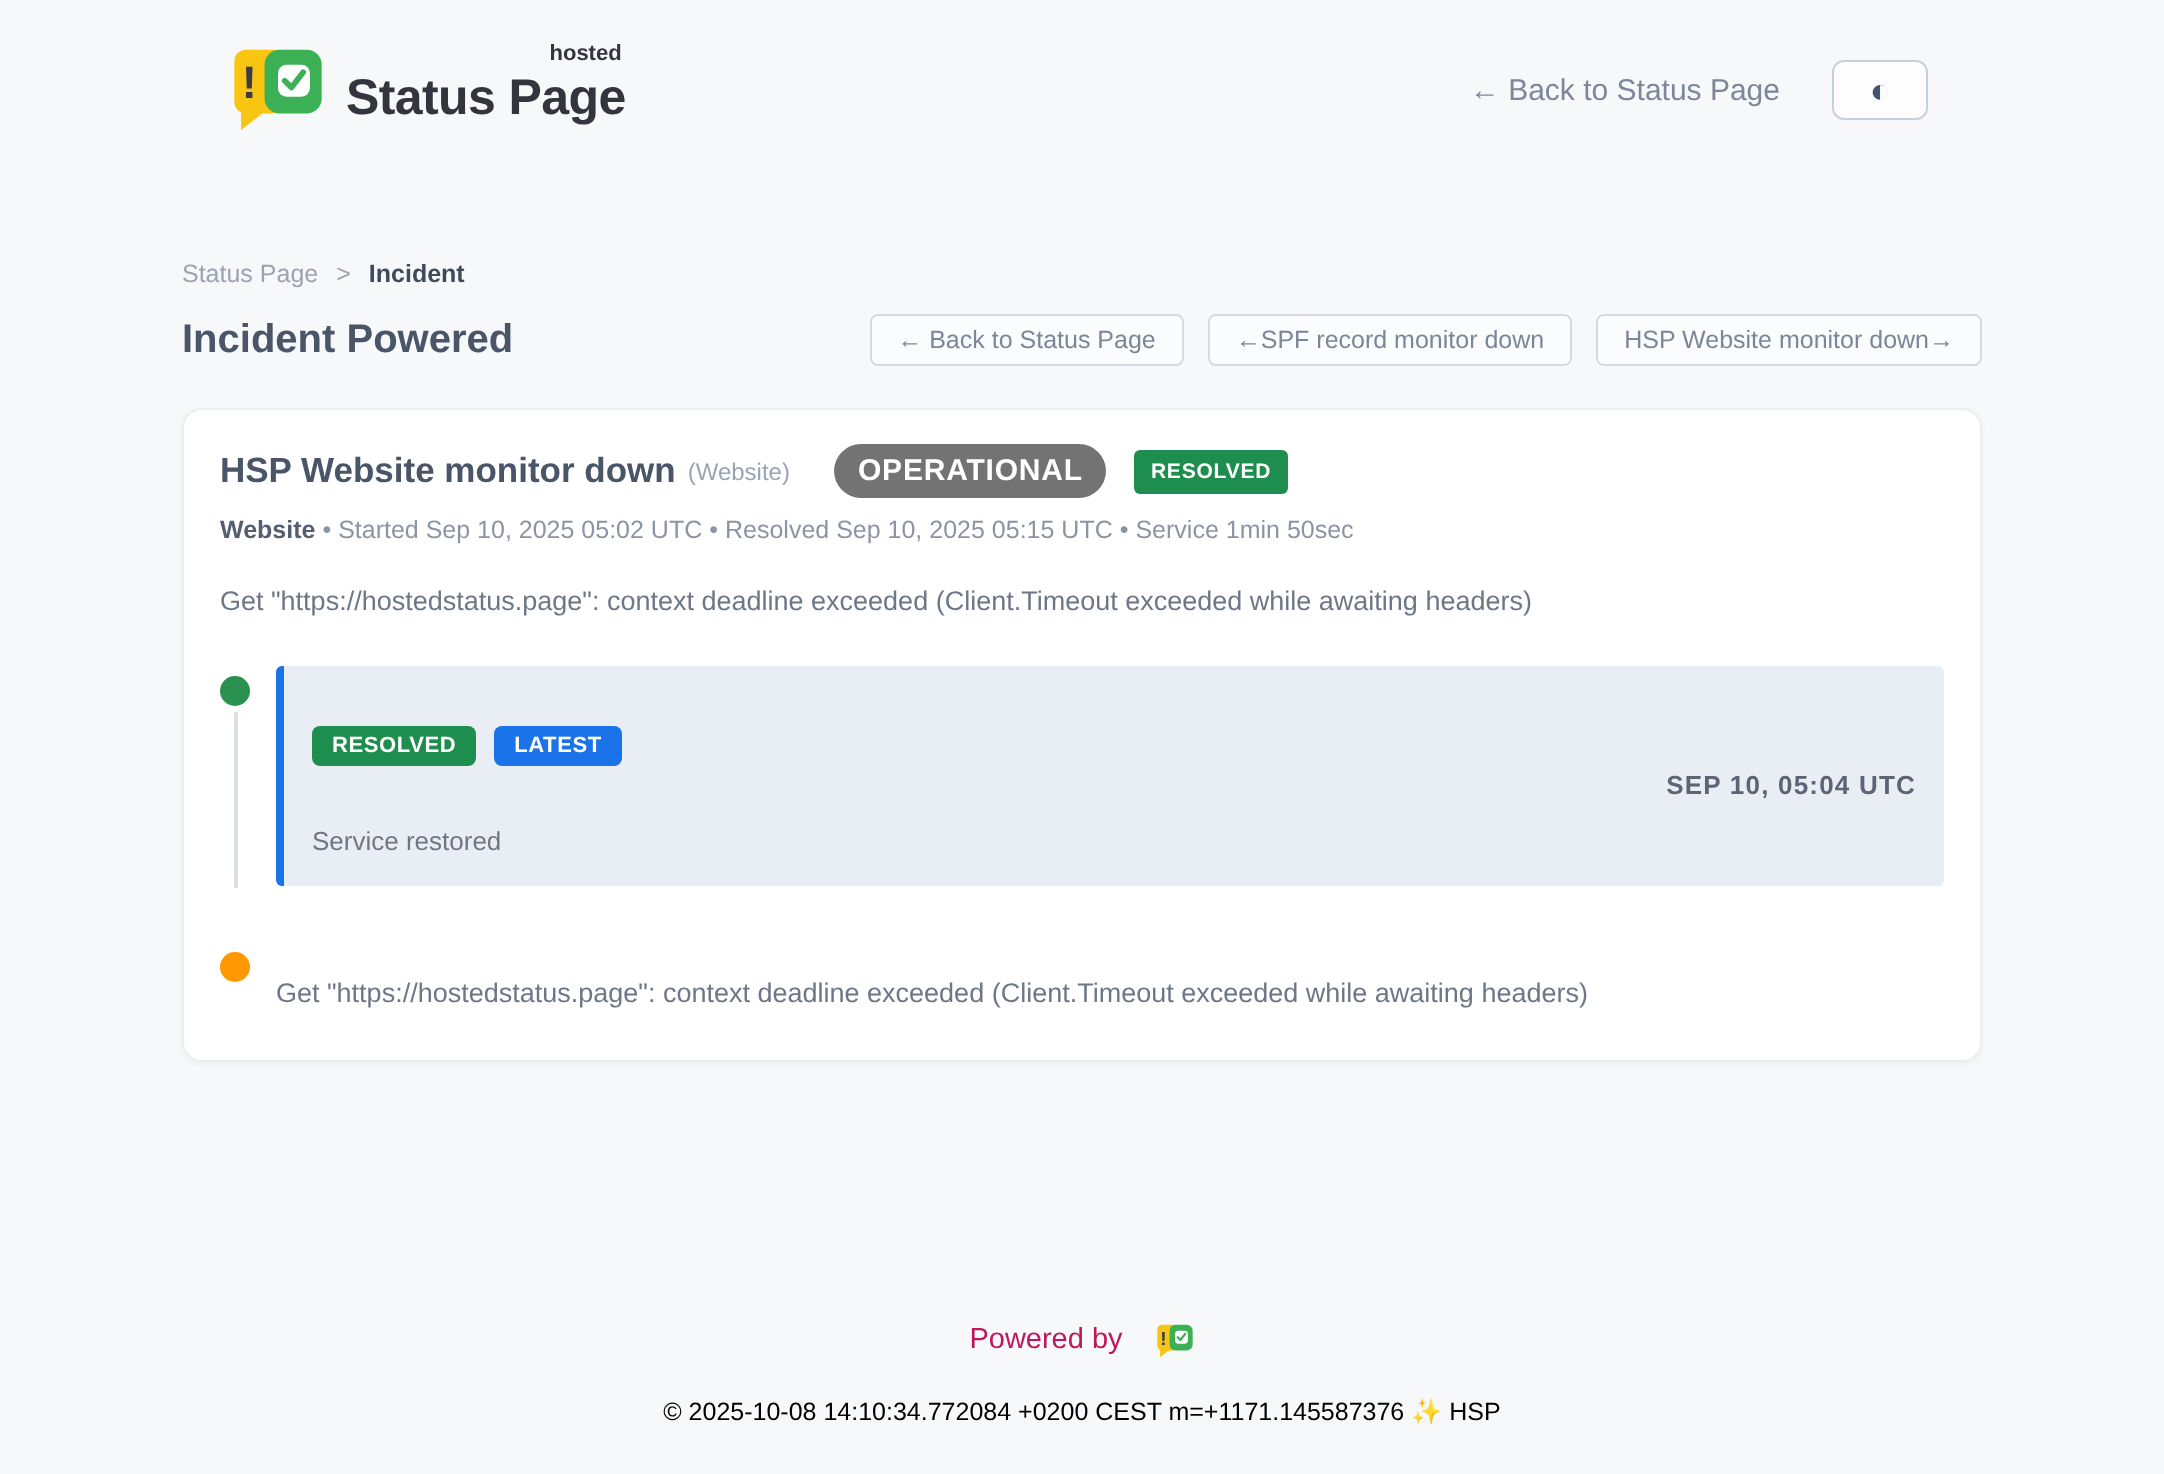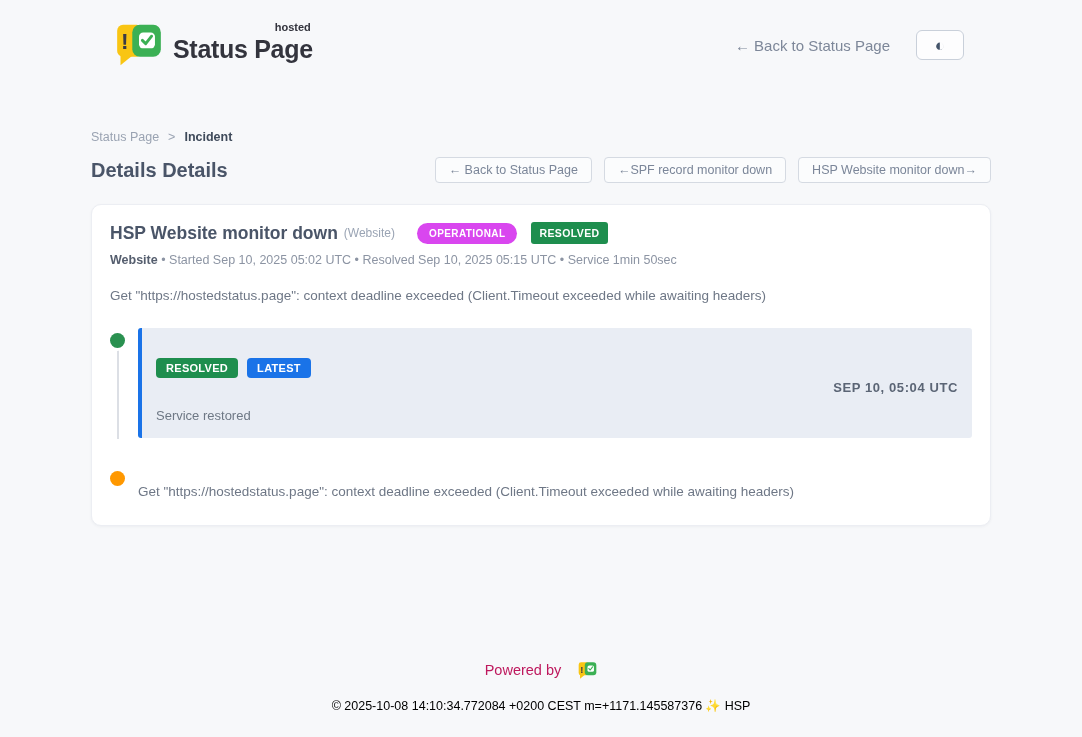--- a/index.html
+++ b/index.html
@@ -51,21 +51,21 @@
     margin-top: 21px; background: #ffffff;
     border: 1px solid #eceef3; border-radius: 10px;
     box-shadow: 0 1px 3px rgba(40,50,70,0.05);
     padding: 17px 18px 26px;
   }
   .card-title-row { display: flex; align-items: center; flex-wrap: wrap; }
   .card-title { font-size: 17.5px; font-weight: 700; color: #4a5568; }
   .card-component { font-size: 12px; font-weight: 400; color: #9aa4b4; margin-left: 6px; }
   .badge { display: inline-block; color: #fff; font-weight: 700; text-transform: uppercase; }
   .badge-operational {
-    background: #d946ef; font-size: 10px; letter-spacing: 0.4px;
+    background: #737373; font-size: 15px; letter-spacing: 0.4px;
     padding: 5px 12px; border-radius: 999px; margin-left: 22px; text-align: right;
   }
   .badge-resolved-title {
     background: #1e8e4e; font-size: 10.5px; letter-spacing: 0.4px;
     padding: 5px 8px; border-radius: 3px; margin-left: 14px;
   }
   .meta-line { margin-top: 9px; font-size: 12.5px; color: #8c94a3; }
   .meta-strong { color: #555e6e; font-weight: 700; }
   .card-desc { margin-top: 21px; font-size: 13.5px; color: #6e7786; }
 
@@ -135,21 +135,21 @@
 
 <main class="main">
 
   <nav class="breadcrumb">
     <span class="crumb-root">Status Page</span>
     <span class="crumb-sep">&gt;</span>
     <span class="crumb-current">Incident</span>
   </nav>
 
   <div class="title-row">
-    <h1 class="page-title">Details Details</h1>
+    <h1 class="page-title">Incident Powered</h1>
     <div class="nav-buttons">
       <button class="nav-btn">← Back to Status Page</button>
       <button class="nav-btn">←SPF record monitor down</button>
       <button class="nav-btn">HSP Website monitor down→</button>
     </div>
   </div>
 
   <section class="card">
 
     <div class="card-title-row">

